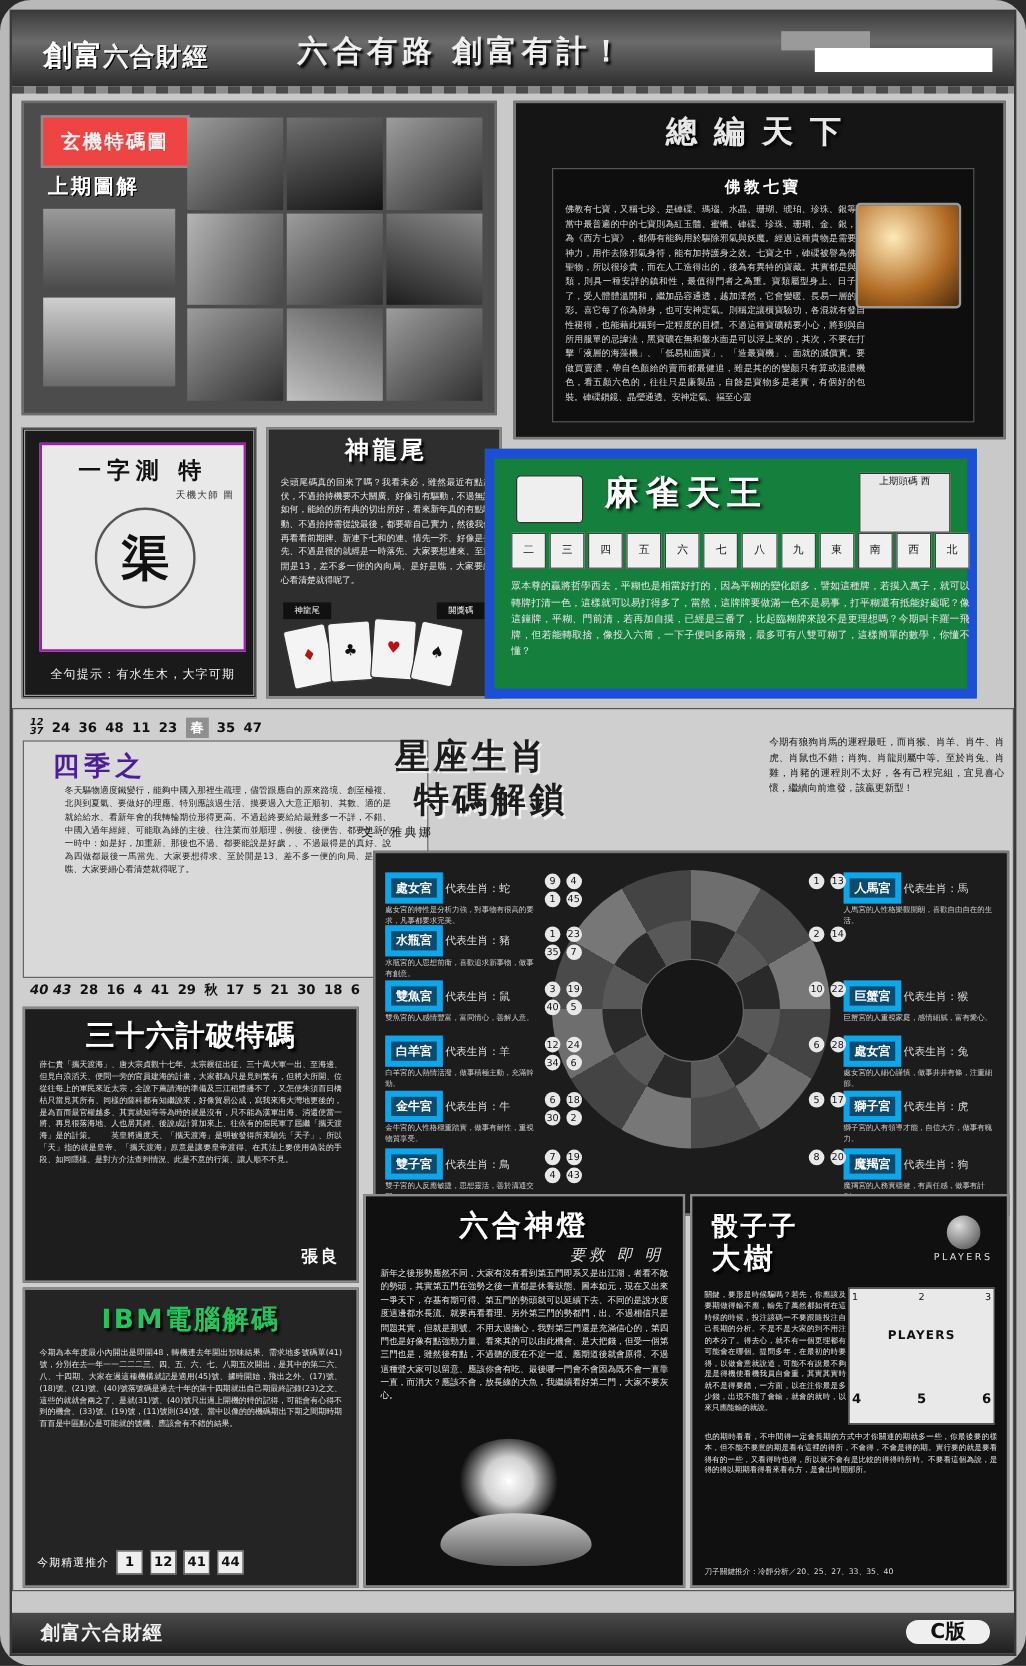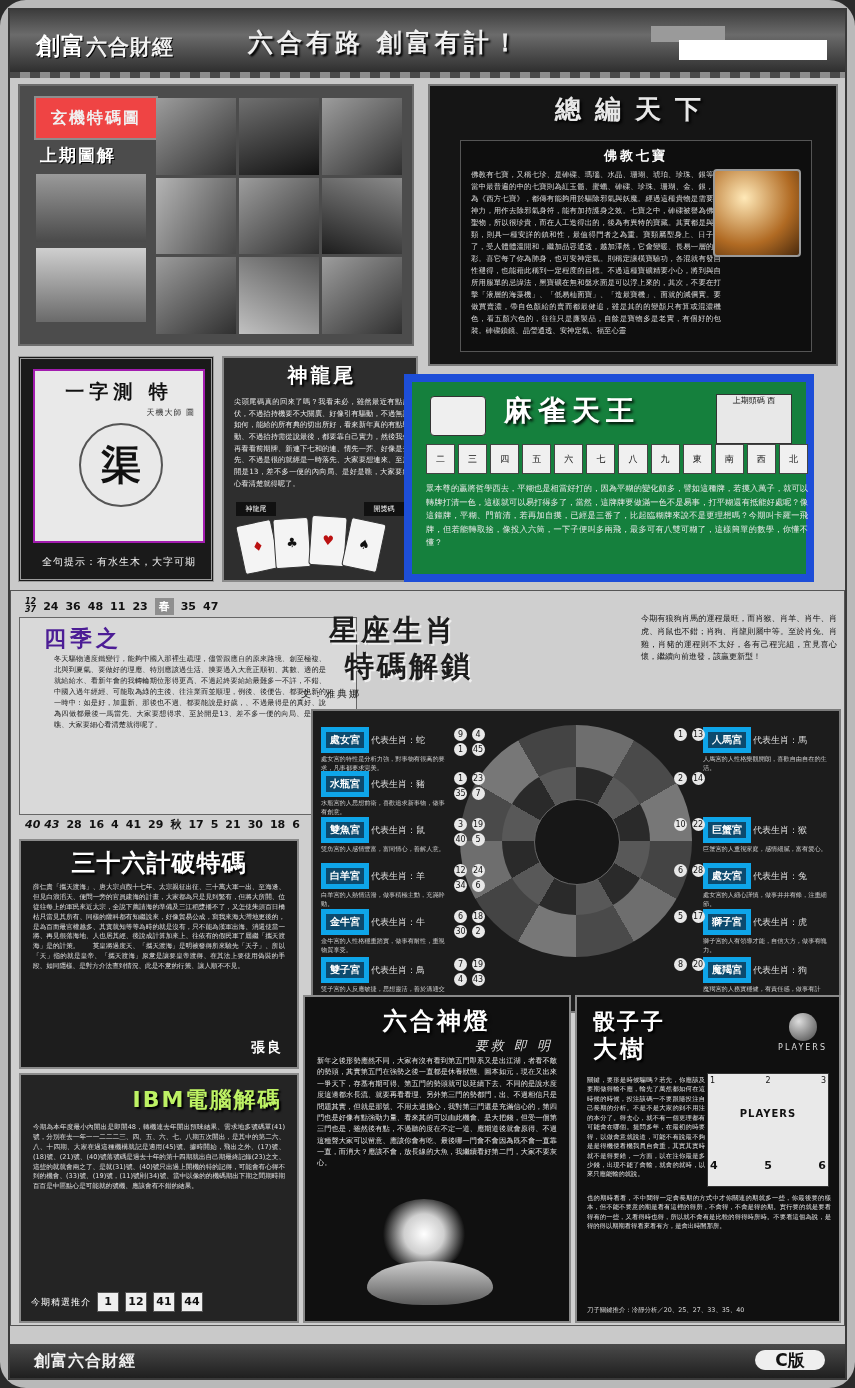--- a/index.html
+++ b/index.html
@@ -103,21 +103,21 @@
   .ball{display:inline-block;width:13px;height:13px;line-height:13px;text-align:center;border-radius:50%;background:#e8e8e8;color:#111;font-size:8px;margin:1px;}
 
   
   #plan{position:absolute;left:8px;top:248px;width:276px;height:226px;background:#1d1d1d;border:2px solid #8a8a8a;}
   #plan .t{position:absolute;left:8px;top:6px;width:260px;text-align:center;font-size:24px;font-weight:bold;color:#fff;letter-spacing:1px;text-shadow:2px 2px 2px #000;}
   #plan .body{position:absolute;left:12px;top:42px;width:252px;font-size:6.6px;line-height:1.5;color:#e0e0e0;text-align:justify;}
   #plan .sign{position:absolute;right:14px;bottom:10px;font-size:14px;color:#fff;font-weight:bold;letter-spacing:2px;}
 
   
   #ibm{position:absolute;left:8px;top:482px;width:276px;height:246px;background:#242424;border:2px solid #8a8a8a;}
-  #ibm .t{position:absolute;left:0;top:10px;width:276px;text-align:center;font-size:22px;font-weight:bold;color:#bef264;letter-spacing:2px;text-shadow:2px 2px 2px #000;padding-left:48px;}
+  #ibm .t{position:absolute;left:0;top:10px;width:276px;text-align:center;font-size:22px;font-weight:bold;color:#22c55e;letter-spacing:2px;text-shadow:2px 2px 2px #000;}
   #ibm .body{position:absolute;left:12px;top:48px;width:252px;font-size:6.6px;line-height:1.5;color:#e2e2e2;text-align:justify;}
   #ibm .rec{position:absolute;left:10px;bottom:8px;width:256px;height:22px;display:flex;align-items:center;gap:6px;}
   #ibm .rec .lab{font-size:9px;color:#fff;letter-spacing:1px;}
   #ibm .rec .n{width:20px;height:18px;background:#efefef;color:#111;font-size:11px;font-weight:bold;text-align:center;line-height:18px;border:1px solid #555;}
 
   
   #lamp{position:absolute;left:292px;top:404px;width:264px;height:324px;background:#101010;border:2px solid #8a8a8a;}
   #lamp .t{position:absolute;left:6px;top:8px;width:252px;text-align:center;font-size:24px;font-weight:bold;color:#fff;letter-spacing:3px;text-shadow:2px 2px 3px #000;}
   #lamp .st{position:absolute;right:16px;top:40px;font-size:13px;color:#ddd;letter-spacing:3px;font-style:italic;}
   #lamp .body{position:absolute;left:12px;top:58px;width:240px;font-size:7.2px;line-height:1.58;color:#e6e6e6;text-align:justify;}

